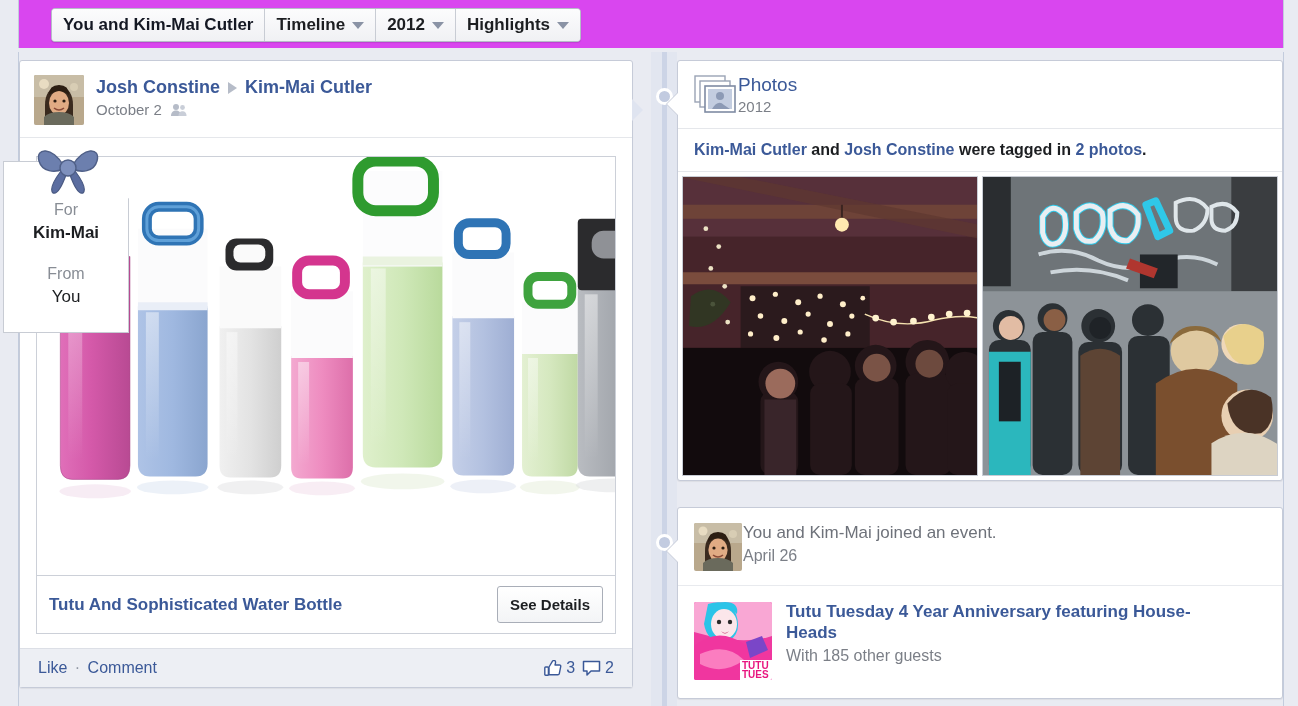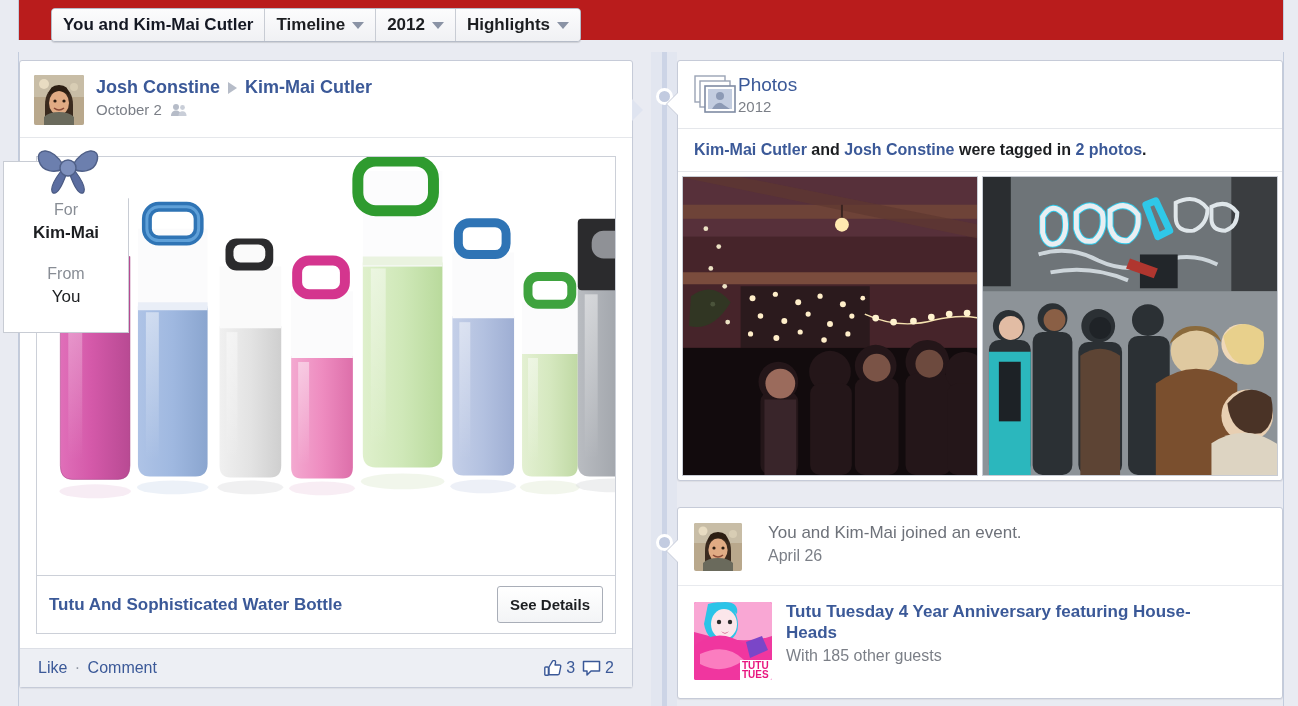--- a/index.html
+++ b/index.html
@@ -11,22 +11,22 @@
     overflow: hidden;
   }
   #page {
     position: relative;
     width: 1298px; height: 706px;
     background: #e9ebf2;
   }
 
   
   .topbar {
-    position: absolute; left: 18px; top: 0; right: 14px; height: 40px;
-    background: #b91c1c;
+    position: absolute; left: 18px; top: 0; right: 14px; height: 48px;
+    background: #d946ef;
     border-left: 1px solid #c3ccdd;
     border-right: 1px solid #c3ccdd;
   }
   .toolbar {
     position: absolute; left: 32px; top: 8px;
     display: flex; align-items: stretch;
     height: 34px;
     background: #f6f7f9;
     border: 1px solid #b6bcc8;
     border-radius: 4px;
@@ -243,21 +243,21 @@
   .grid-photo {
     flex: 1; height: 300px;
     border: 1px solid #c8ccd4;
     overflow: hidden;
     background: #222;
     cursor: pointer;
   }
   .grid-photo svg { display: block; width: 100%; height: 100%; }
 
   .event-row {
-    display: flex; align-items: flex-start; gap: 26px;
+    display: flex; align-items: flex-start; gap: 1px;
     padding: 15px 16px 14px 16px;
     border-bottom: 1px solid #e8eaee;
   }
   .event-av { width: 48px; height: 48px; flex: none; border-radius: 2px; overflow: hidden; }
   .event-txt1 { font-size: 17px; color: #6e727a; }
   .event-txt2 { font-size: 16px; color: #7b7f87; margin-top: 4px; }
 
   .event-row2 {
     display: flex; align-items: flex-start; gap: 14px;
     padding: 16px 16px 18px 16px;

